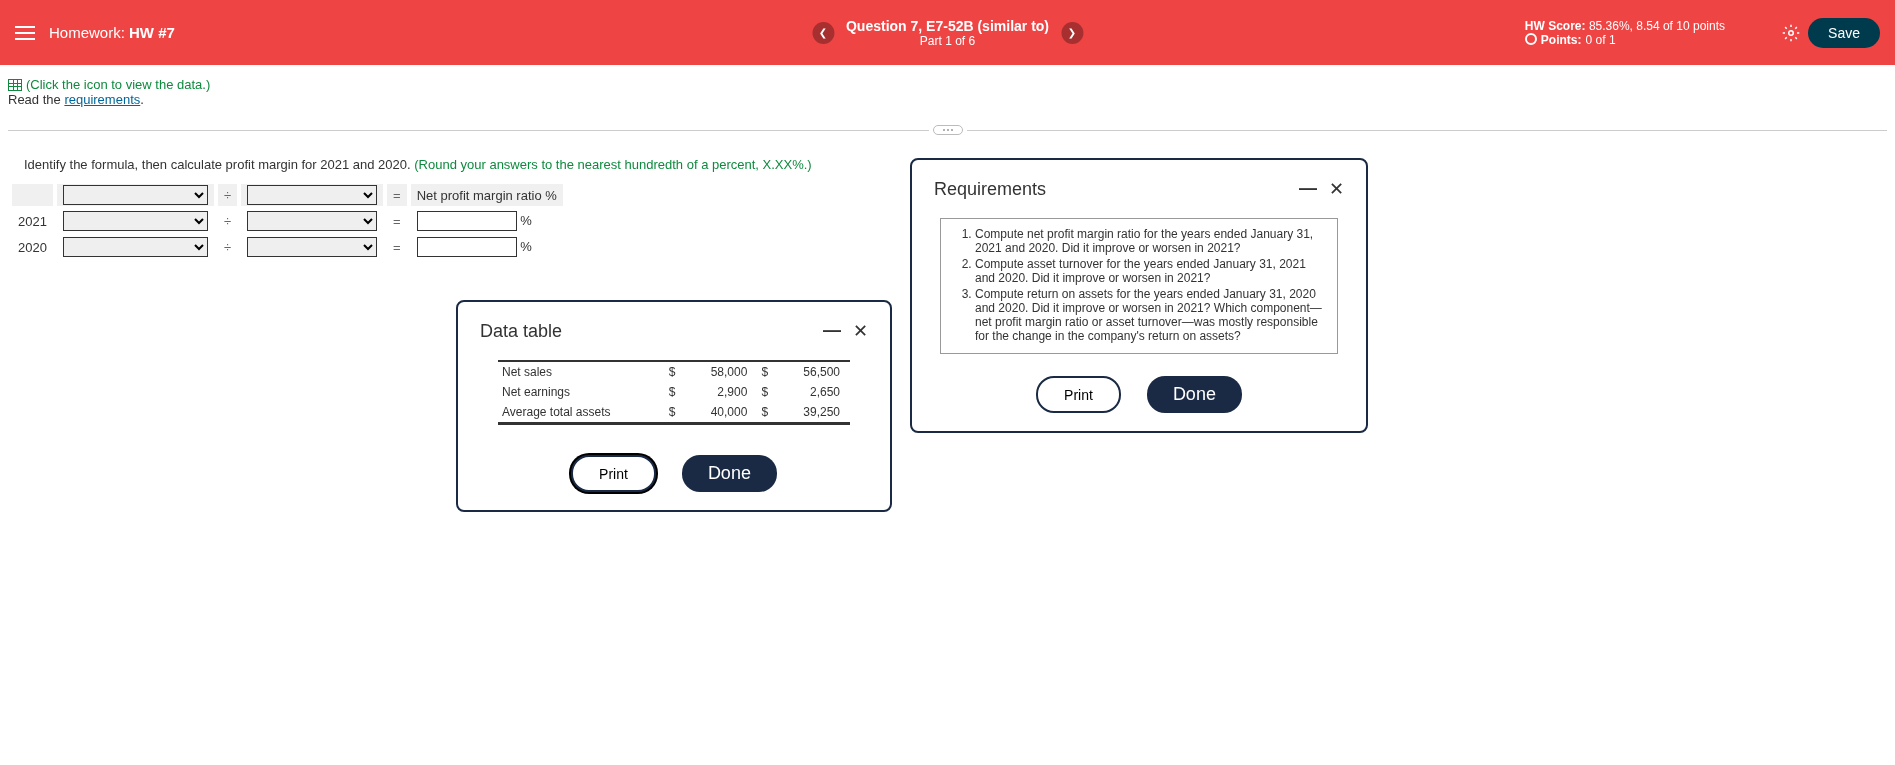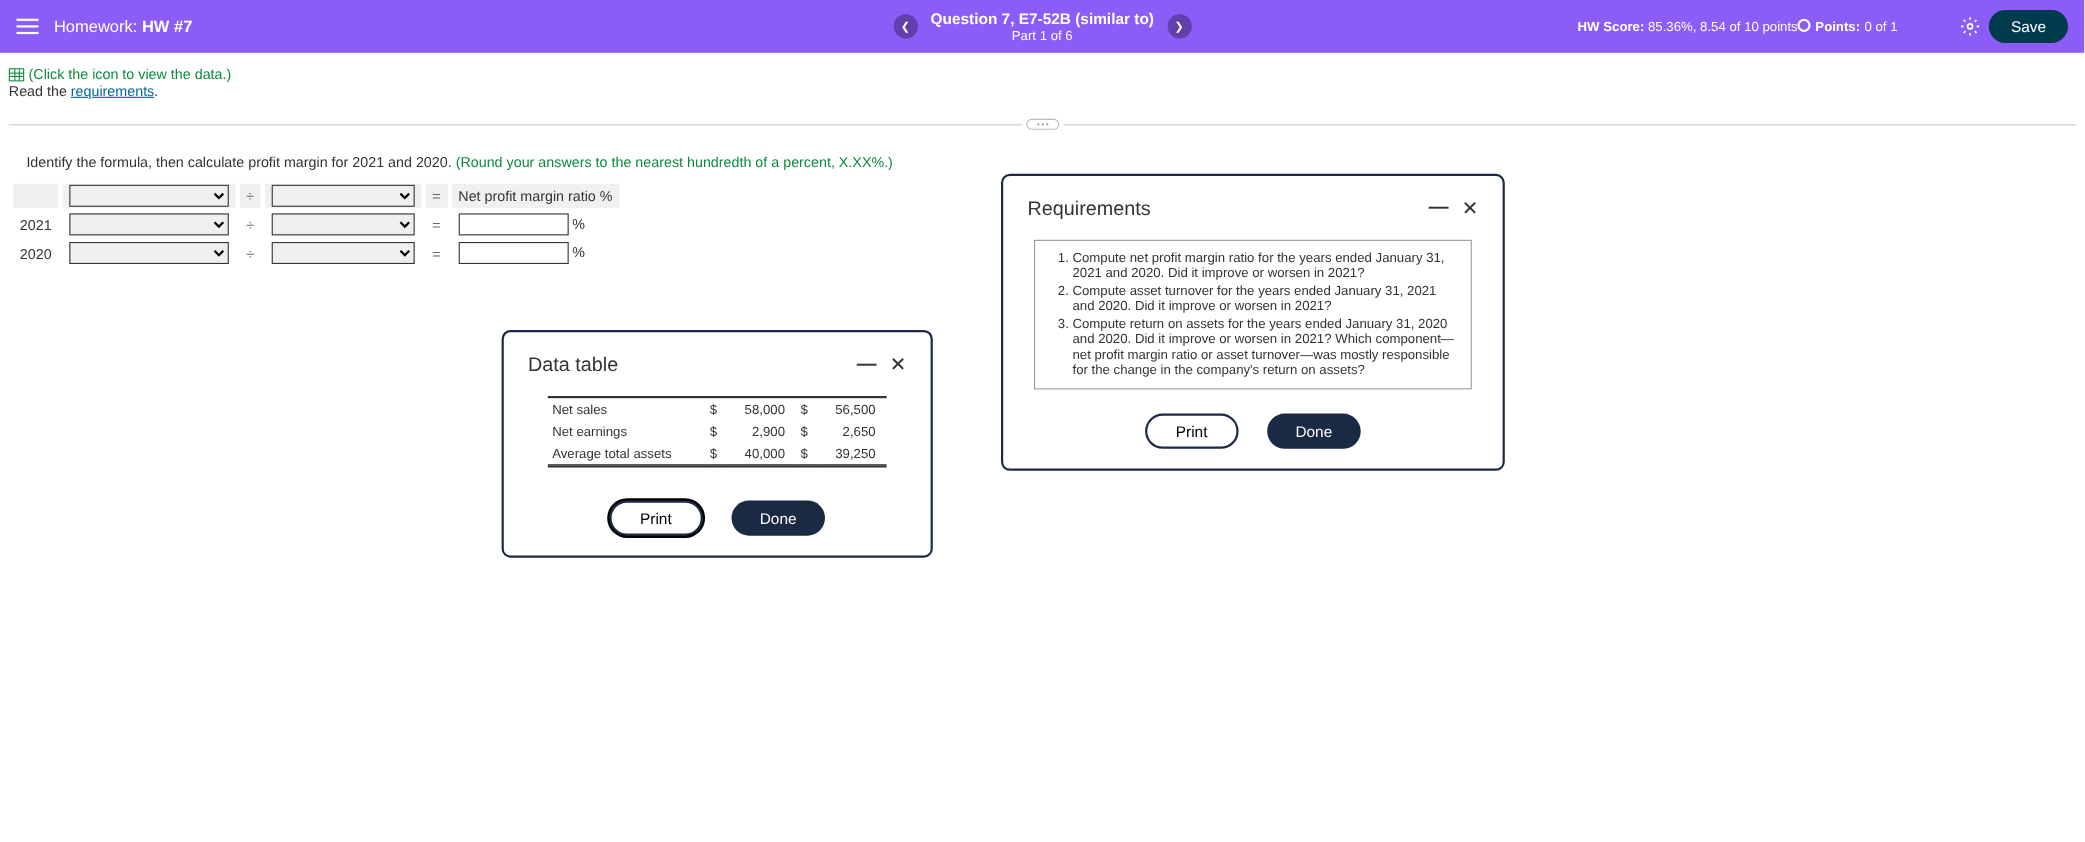--- a/index.html
+++ b/index.html
@@ -1,29 +1,29 @@
 <!DOCTYPE html>
 <html><head>
   <meta charset="utf-8">
   <style>
     * { margin: 0; padding: 0; box-sizing: border-box; }
     body { font-family: Arial, Helvetica, sans-serif; font-size: 13px; background: #fff; color: #333; }
     
-    .header { background: #8b5cf6; color: #fff; display: flex; align-items: center; padding: 0 15px; height: 48px; position: relative; }
+    .header { background: #ef4444; color: #fff; display: flex; align-items: center; padding: 0 15px; height: 65px; position: relative; }
     .menu-icon { width: 20px; height: 14px; margin-right: 14px; cursor: pointer; display: flex; flex-direction: column; justify-content: space-between; }
     .menu-icon span { display: block; height: 2px; background: #fff; }
     .hw-title { font-size: 15px; }
     
     .question-center { position: absolute; left: 50%; transform: translateX(-50%); display: flex; align-items: center; gap: 12px; }
     .nav-btn { width: 22px; height: 22px; border-radius: 50%; background: rgba(0,0,0,0.3); display: flex; align-items: center; justify-content: center; cursor: pointer; font-size: 10px; }
     .q-info { text-align: center; }
     .q-title { font-size: 14px; font-weight: bold; }
     .q-part { font-size: 12px; }
     
-    .score-info { position: absolute; right: 170px; display: flex; flex-direction: row; font-size: 12px; }
+    .score-info { position: absolute; right: 170px; display: flex; flex-direction: column; font-size: 12px; }
     .score-info .pts { display: flex; align-items: flex-start; gap: 4px; }
     .radio-empty { width: 12px; height: 12px; border: 2px solid #fff; border-radius: 50%; display: inline-block; }
     
     .gear-icon { position: absolute; right: 95px; width: 18px; height: 18px; cursor: pointer; }
     .save-btn { position: absolute; right: 15px; background: #003b4d; border-radius: 18px; padding: 7px 20px; cursor: pointer; font-size: 14px; }
     
     .content { padding: 12px 8px; }
     .intro { color: #333; margin-bottom: 2px; }
     .data-link { color: #0e8a3e; cursor: pointer; display: flex; align-items: center; gap: 4px; }
     .grid-icon { width: 14px; height: 12px; border: 1px solid #0e8a3e; display: inline-block; position: relative; }
@@ -50,36 +50,36 @@
     .op, .eq { color: #666; }
     .row-head { background: #f0f0f0; }
     
     .popup { position: absolute; background: #fff; border: 2px solid #1a2a44; border-radius: 8px; padding: 18px 22px; }
     .popup-header { display: flex; justify-content: space-between; align-items: center; margin-bottom: 18px; }
     .popup-title { font-size: 18px; font-weight: normal; }
     .popup-ctrl { display: flex; gap: 14px; }
     .min-icon, .close-icon { cursor: pointer; font-size: 18px; color: #333; }
     .min-icon { font-weight: bold; letter-spacing: -2px; }
     
-    #data-popup { left: 456px; top: 300px; width: 392px; }
+    #data-popup { left: 456px; top: 300px; width: 436px; }
     #req-popup { left: 910px; top: 158px; width: 458px; }
     
     .data-table-box { border-top: 2px solid #333; border-bottom: 2px solid #333; margin: 10px 18px 30px; }
     .data-table-box table { width: 100%; border-collapse: collapse; font-size: 12px; }
     .data-table-box th { border-bottom: 1px solid #333; padding: 4px; font-weight: normal; text-align: center; }
     .data-table-box td { padding: 3px 4px; }
     .data-table-box td.lbl { text-align: left; }
     .data-table-box td.cur { text-align: left; width: 20px; }
     .data-table-box td.num { text-align: right; padding-right: 10px; }
     .data-table-box tr.last td { border-bottom: 1px solid #333; }
     
     .popup-btns { display: flex; justify-content: center; gap: 26px; margin-top: 10px; }
     .btn-outline { border: 2px solid #1a2a44; background: #fff; border-radius: 18px; padding: 6px 26px; cursor: pointer; font-size: 14px; }
     .btn-outline.focus { box-shadow: 0 0 0 2px #000; }
-    .btn-solid { background: #1a2a44; color: #fff; border: none; border-radius: 18px; padding: 8px 26px; cursor: pointer; font-size: 14px; }
+    .btn-solid { background: #1a2a44; color: #fff; border: none; border-radius: 18px; padding: 8px 26px; cursor: pointer; font-size: 18px; }
     
     .req-box { border: 1px solid #999; padding: 8px 10px 8px 14px; margin: 0 6px 22px; font-size: 12px; }
     .req-box ol { padding-left: 20px; }
     .req-box li { margin-bottom: 2px; }
   </style>
 </head>
 <body>
 
 <div class="header">
   <div class="menu-icon">

